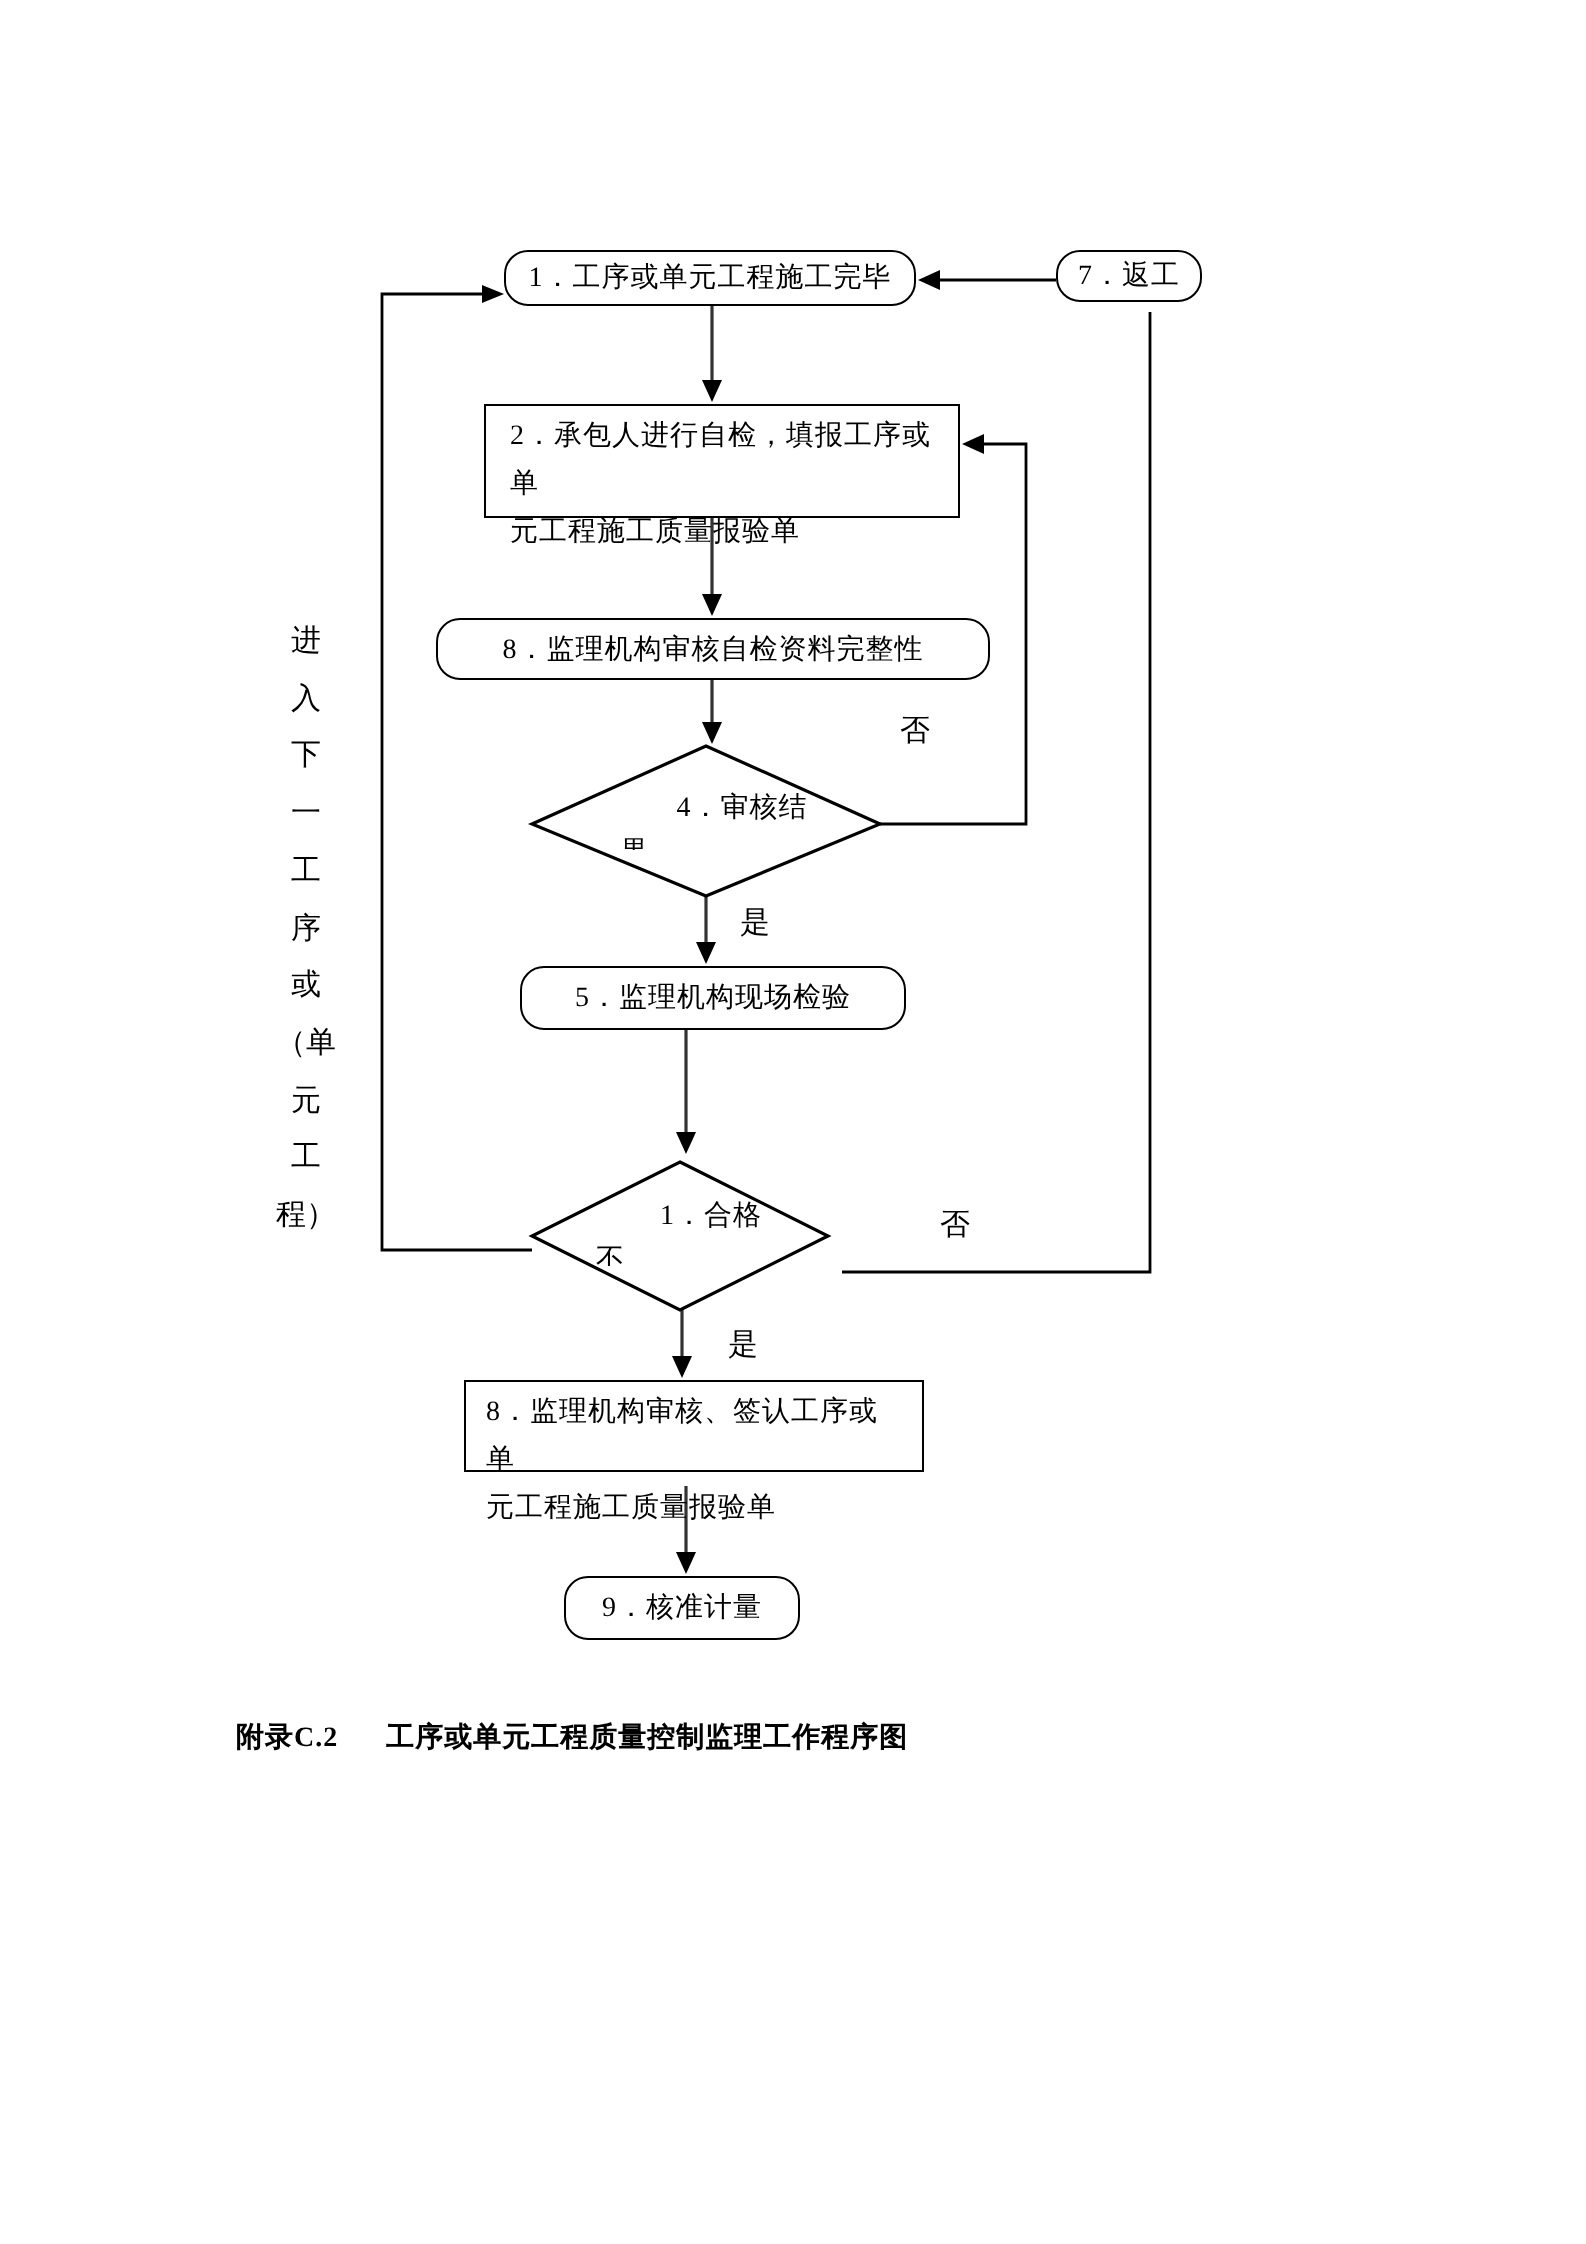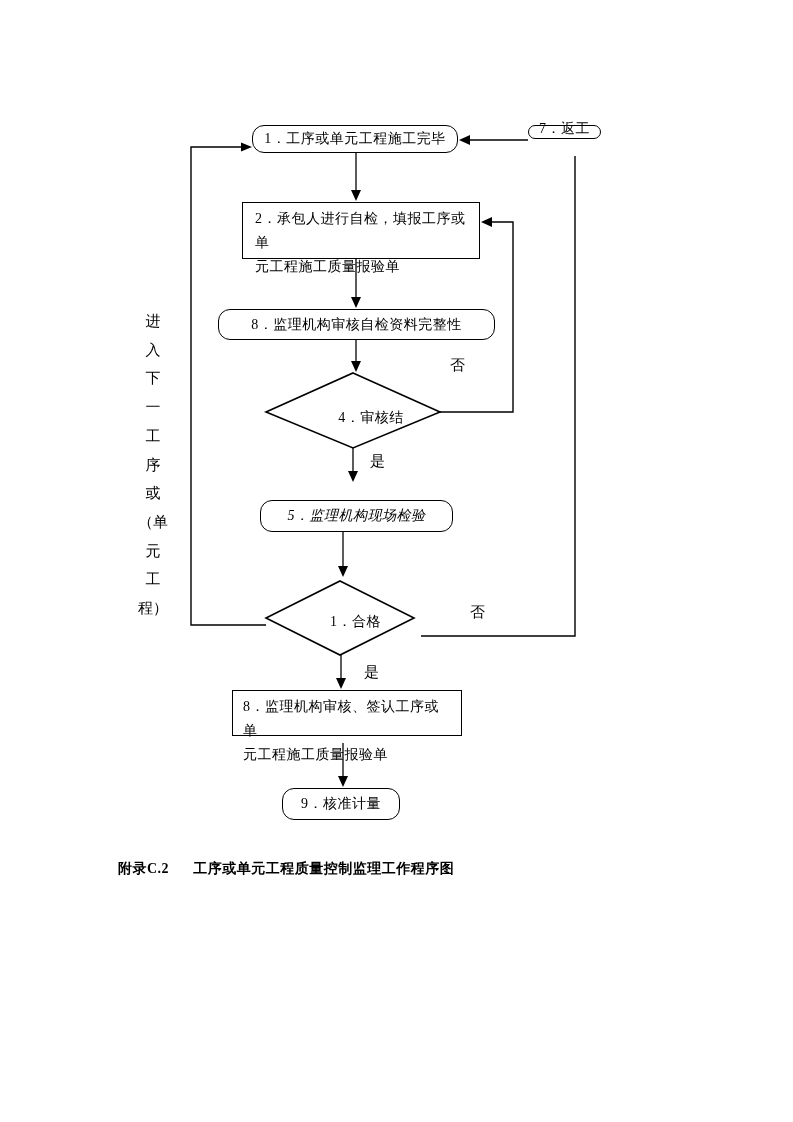--- a/index.html
+++ b/index.html
@@ -5,21 +5,21 @@
   html,body{margin:0;padding:0;background:#ffffff;}
   .page{position:relative;width:793px;height:1122px;background:#ffffff;
         font-family:"Liberation Serif","DejaVu Serif",serif;color:#000;overflow:hidden;}
   .overlay{position:absolute;left:0;top:0;}
   .node{position:absolute;border:1.4px solid #000;background:#fff;font-size:14px;
         letter-spacing:0.5px;box-sizing:border-box;}
   .node.center{display:flex;align-items:center;justify-content:center;text-align:center;border-radius:12px;}
   .node.multiline{padding:4px 8px 0 12px;line-height:24px;}
   .node.multiline .ln{display:block;}
   .dtext{position:absolute;overflow:hidden;font-size:14px;letter-spacing:0.5px;line-height:22px;}
-  .dtext .l1{display:block;text-align:center;margin-top:13px;}
+  .dtext .l1{display:block;text-align:center;}
   .dtext .l2{display:block;text-align:left;}
   .elabel{position:absolute;font-size:15px;}
   .vlabel{position:absolute;width:46px;text-align:center;font-size:15px;line-height:28.7px;}
   .vlabel span{display:block;}
   .caption{position:absolute;font-weight:bold;font-size:14px;letter-spacing:0.5px;}
 </style>
 </head>
 <body>
 
 <div class="page">
@@ -81,34 +81,34 @@
     </g>
 
     <polygon points="353,373 440,412 353,448 266,412" fill="#fff" stroke="#000" stroke-width="1.6"></polygon>
     <polygon points="340,581 414,618 340,655 266,618" fill="#fff" stroke="#000" stroke-width="1.6"></polygon>
   </svg>
 
   <div class="node center" style="left:252px;top:125px;width:206px;height:28px;">
     <span>1．工序或单元工程施工完毕</span>
   </div>
 
-  <div class="node center" style="left:528px;top:125px;width:73px;height:14px;align-items:flex-end;">
+  <div class="node center" style="left:528px;top:125px;width:73px;height:26px;">
     <span>7．返工</span>
   </div>
 
   <div class="node multiline" style="left:242px;top:202px;width:238px;height:57px;">
     <span class="ln">2．承包人进行自检，填报工序或单</span>
     <span class="ln">元工程施工质量报验单</span>
   </div>
 
   <div class="node center" style="left:218px;top:309px;width:277px;height:31px;">
     <span>8．监理机构审核自检资料完整性</span>
   </div>
 
-  <div class="node center" style="left:260px;top:500px;width:193px;height:32px;font-style:italic;">
+  <div class="node center" style="left:260px;top:483px;width:193px;height:32px;">
     <span>5．监理机构现场检验</span>
   </div>
 
   <div class="node multiline" style="left:232px;top:690px;width:230px;height:46px;padding-left:10px;">
     <span class="ln">8．监理机构审核、签认工序或单</span>
     <span class="ln">元工程施工质量报验单</span>
   </div>
 
   <div class="node center" style="left:282px;top:788px;width:118px;height:32px;">
     <span>9．核准计量</span>

